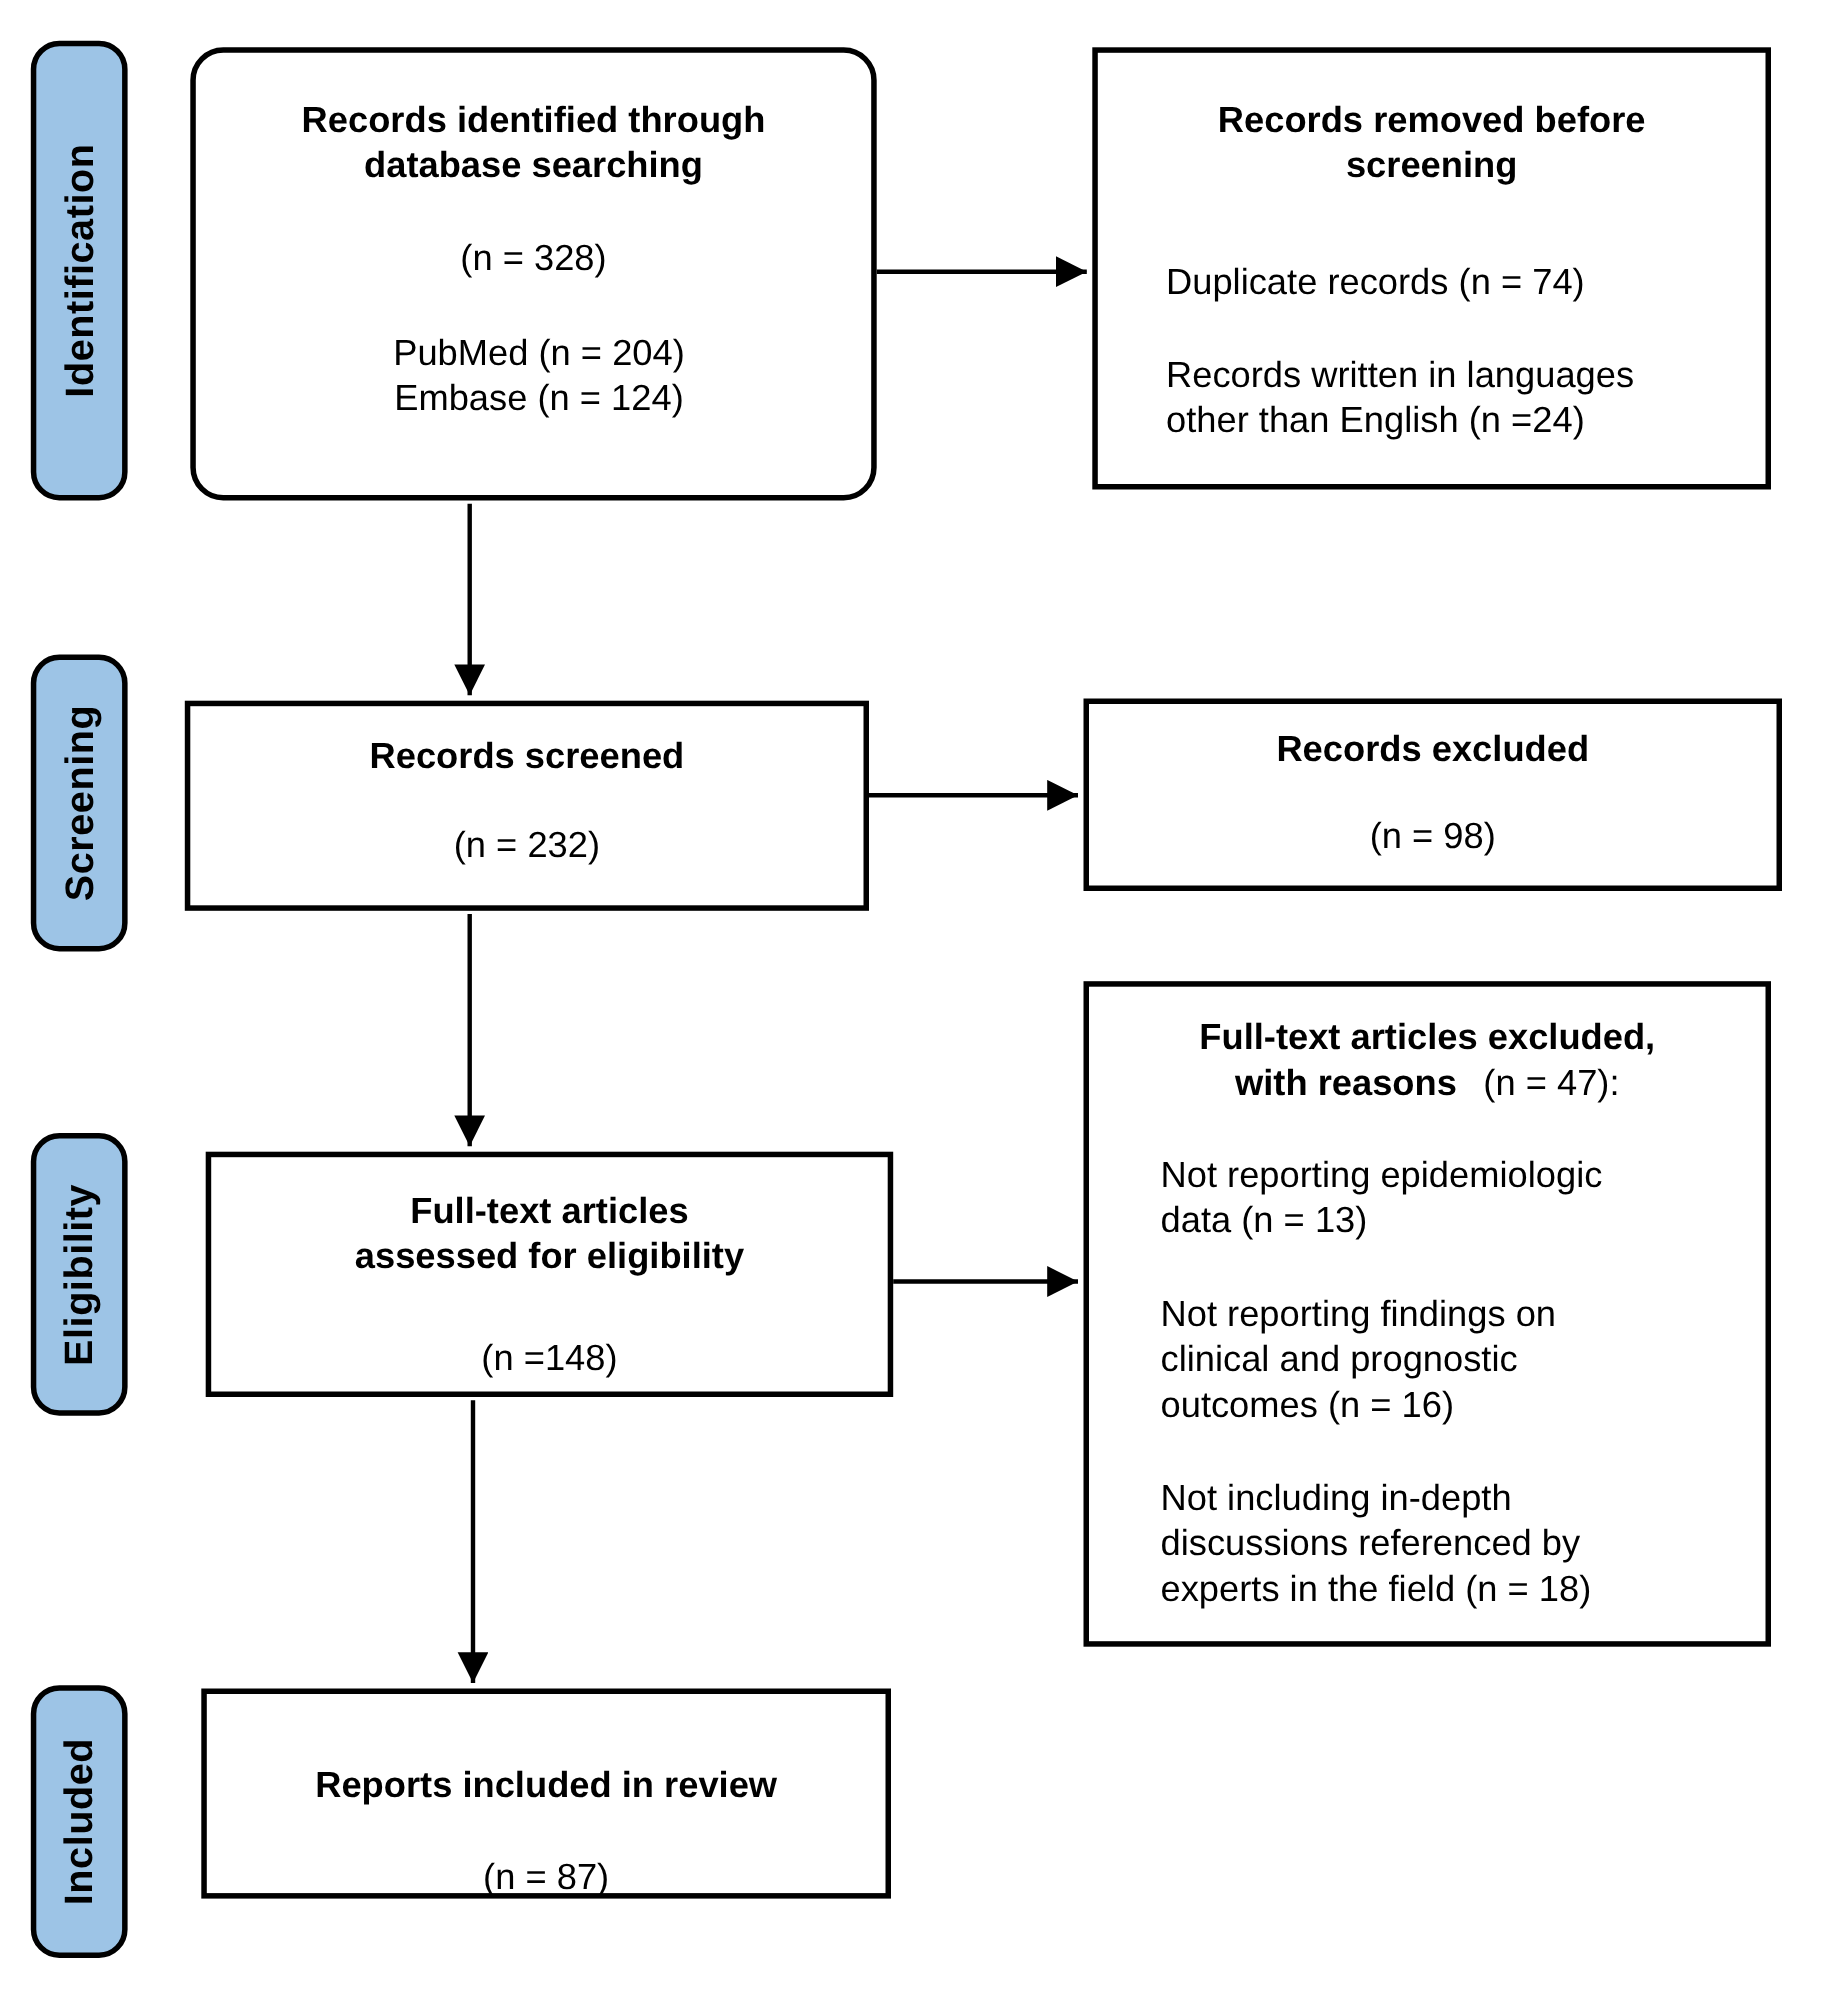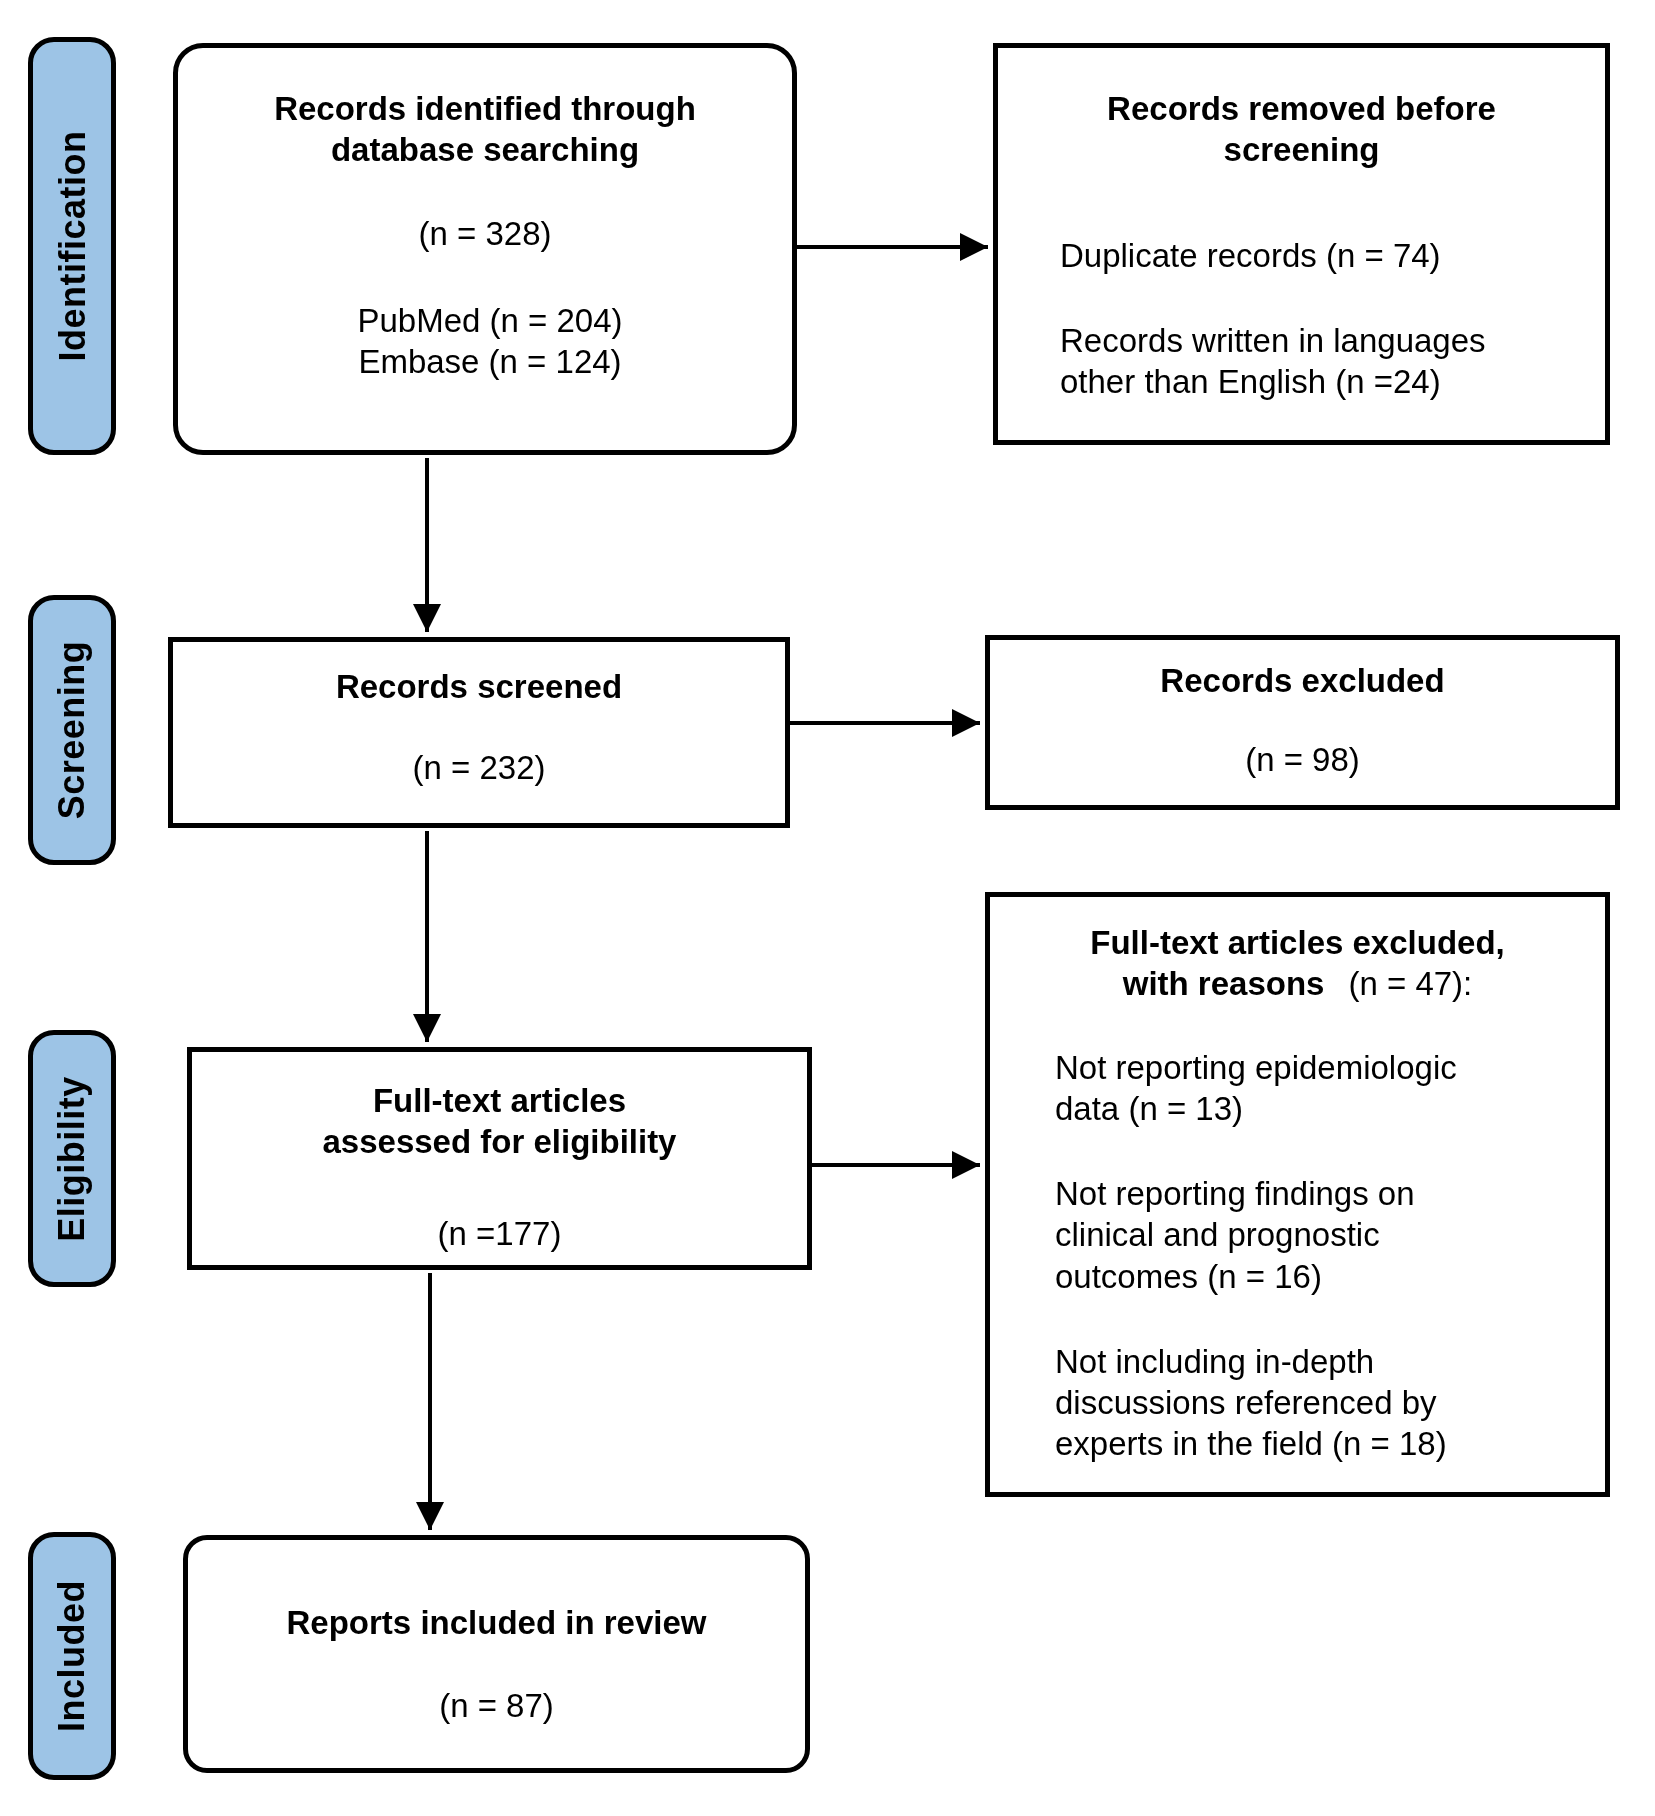--- a/index.html
+++ b/index.html
@@ -97,38 +97,38 @@
   <div class="box" style="left:985px; top:635px; width:635px; height:175px; padding:20px 20px 12px 20px;">
     <div class="title">Records excluded</div>
     <div class="count" style="margin-top:38px;">(n = 98)</div>
   </div>
 
   <div class="box" style="left:187px; top:1047px; width:625px; height:223px; padding:28px 20px 0 20px;">
     <div class="title">
       <div>Full-text articles</div>
       <div>assessed for eligibility</div>
     </div>
-    <div class="count" style="margin-top:50px;">(n =177)</div>
+    <div class="count" style="margin-top:50px;">(n =148)</div>
   </div>
 
   <div class="box" style="left:985px; top:892px; width:625px; height:605px; padding:25px 25px 0 25px;">
     <div class="title">
       <div>Full-text articles excluded,</div>
       <div>
         <span style="font-weight:bold; margin-right:24px;">with reasons</span><span style="font-weight:normal;">(n = 47):</span>
       </div>
     </div>
     <div class="left-lines" style="margin-top:42px; padding-left:40px;">
       <div style="max-width:425px;">Not reporting epidemiologic data (n = 13)</div>
       <div style="max-width:425px; margin-top:44px;">Not reporting findings on clinical and prognostic outcomes (n = 16)</div>
       <div style="max-width:425px; margin-top:44px;">Not including in-depth discussions referenced by experts in the field (n = 18)</div>
     </div>
   </div>
 
-  <div class="box" style="left:183px; top:1535px; width:627px; height:238px; padding:62px 20px 0 20px;border-radius:24px;">
+  <div class="box" style="left:183px; top:1535px; width:627px; height:191px; padding:62px 20px 0 20px;">
     <div class="title">Reports included in review</div>
     <div class="count" style="margin-top:42px;">(n = 87)</div>
   </div>
 
   <svg class="arrows" width="1655" height="1816" viewBox="0 0 1655 1816">
     <defs>
       <marker id="ah" markerUnits="userSpaceOnUse" markerWidth="30" markerHeight="30" refX="28" refY="14" orient="auto">
         <path d="M0,0 L28,14 L0,28 Z" fill="#000000"></path>
       </marker>
     </defs>

